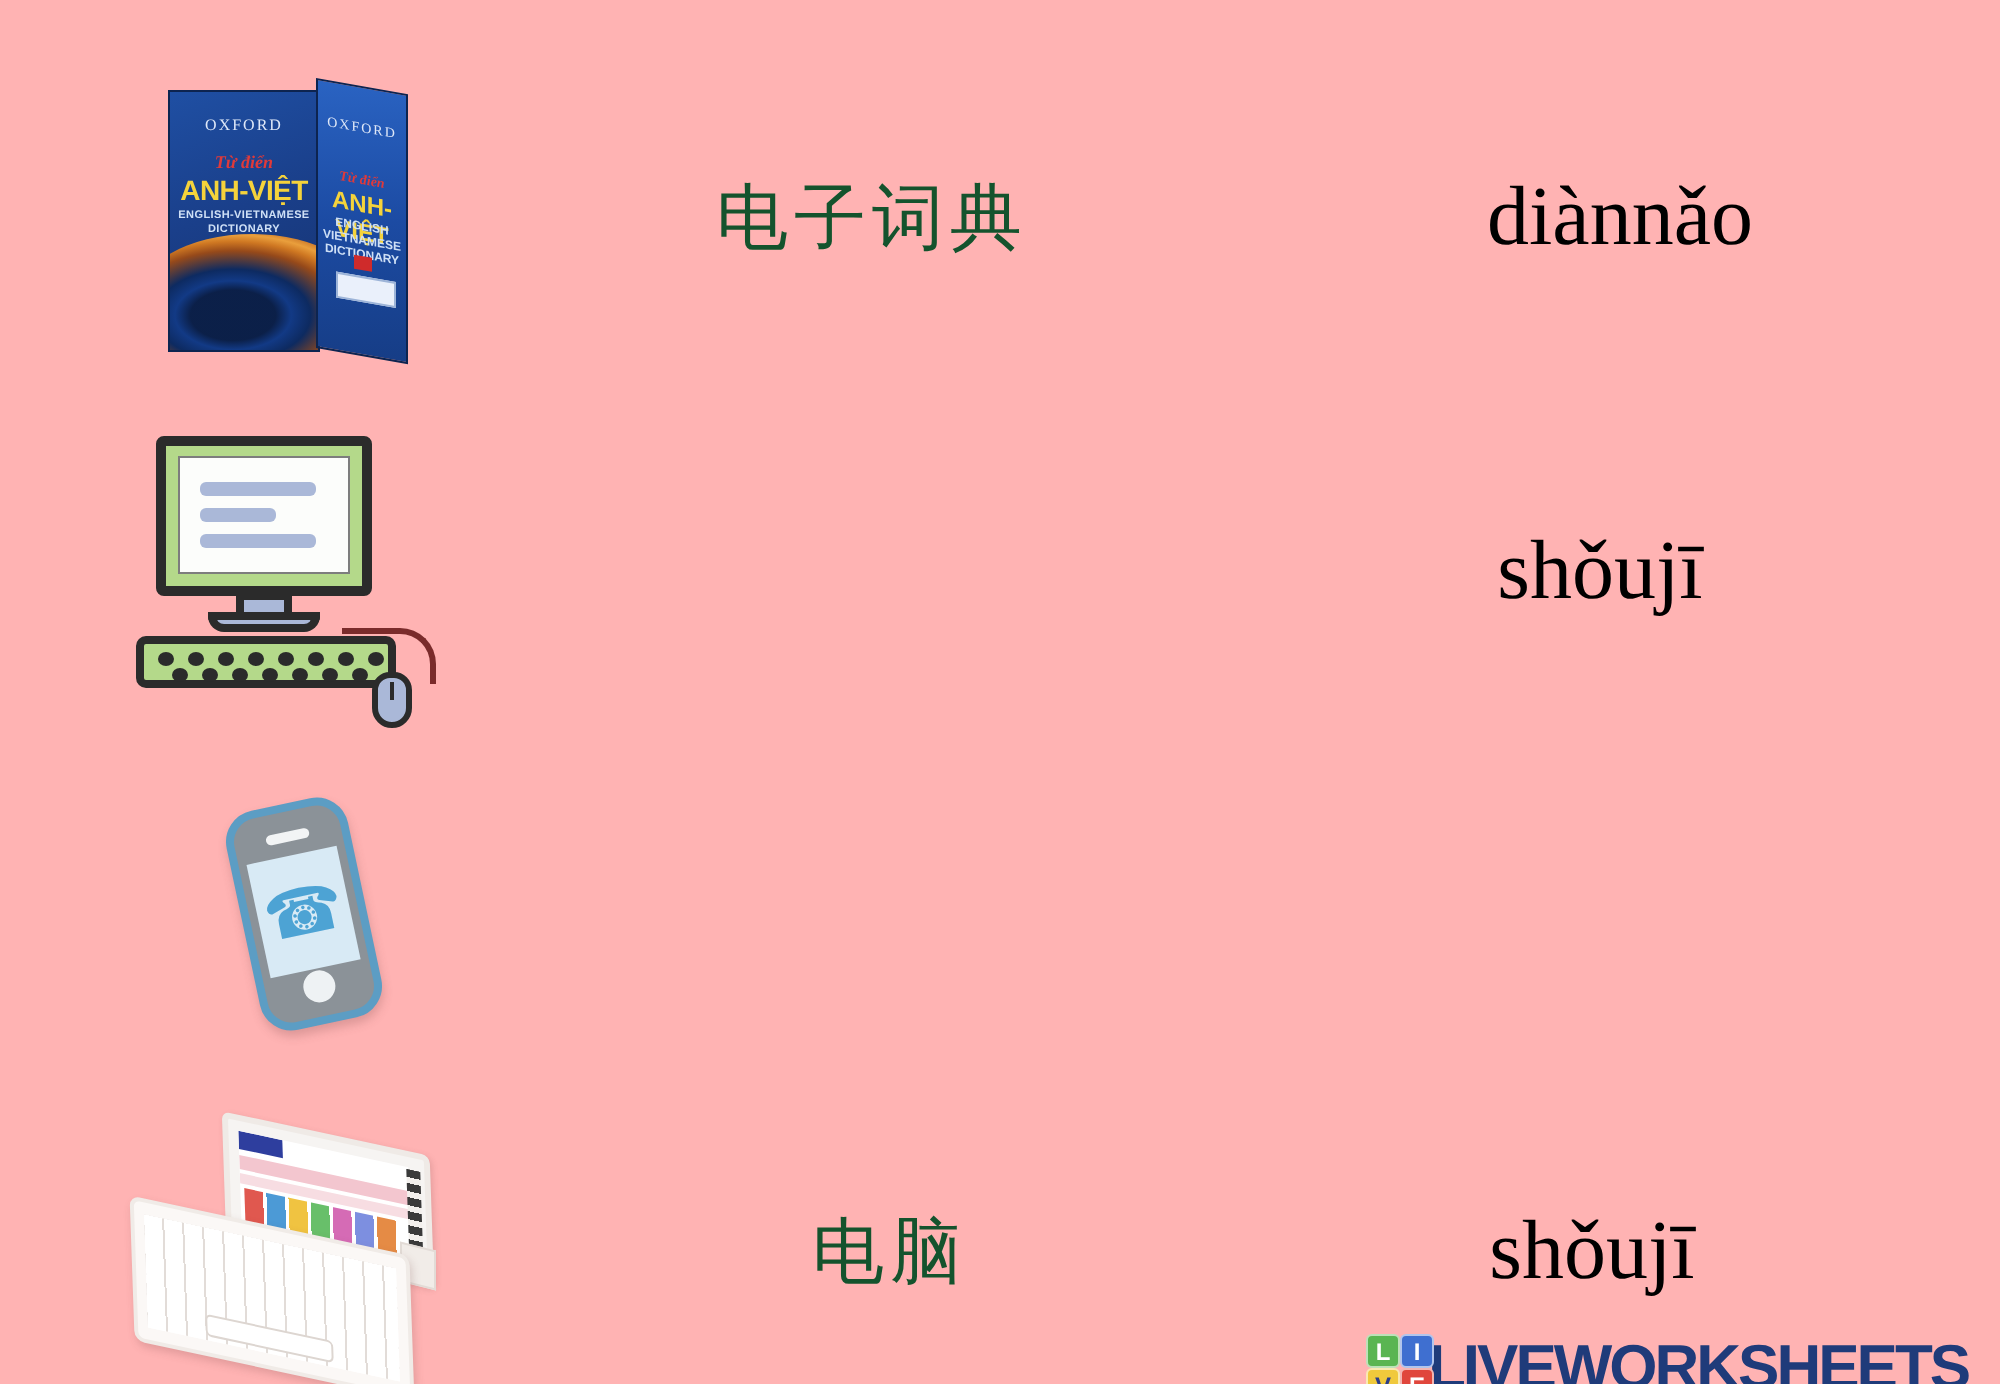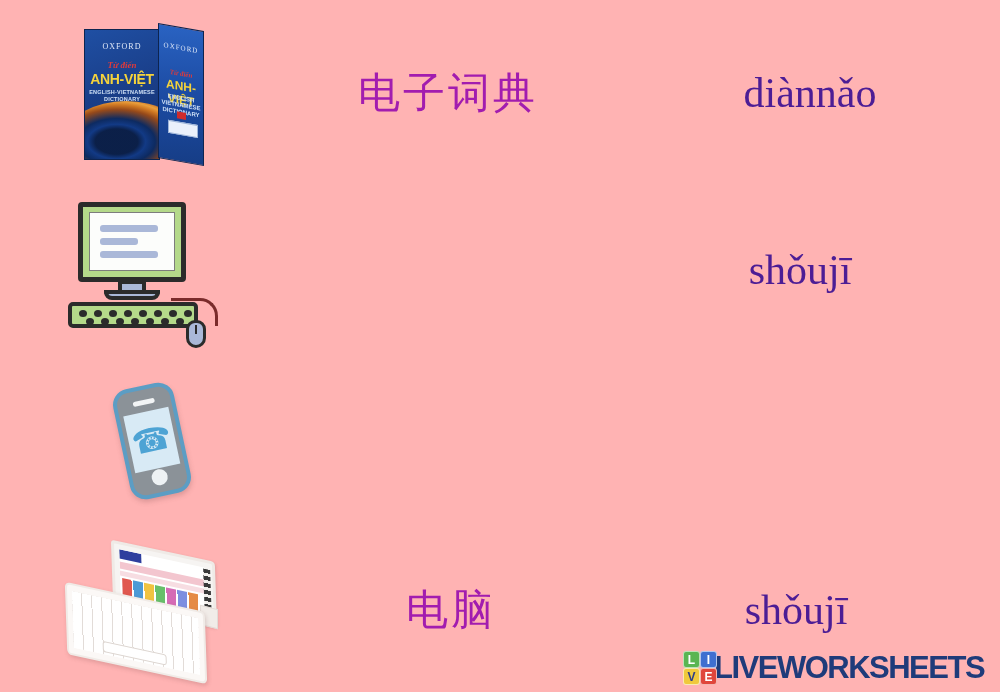--- a/index.html
+++ b/index.html
@@ -12,20 +12,21 @@
     background: #ffb3b3;
     font-family: "Liberation Serif", "DejaVu Serif", serif;
     overflow: hidden;
     position: relative;
   }
   #worksheet {
     position: relative;
     width: 1000px;
     height: 504px;
     background: #ffb3b3;
+    margin-top: 16px;
   }
 
   
   .row {
     position: absolute;
     left: 0;
     width: 1000px;
     height: 170px;
   }
   .row-1 { top: 8px; }
@@ -56,28 +57,28 @@
     position: absolute;
     left: 600px;
     top: 0;
     width: 380px;
     height: 170px;
     display: flex;
     align-items: center;
     justify-content: center;
   }
   .hanzi {
-    color: #a21caf;
-    font-size: 42px;
+    color: #14532d;
+    font-size: 36px;
     letter-spacing: 3px;
     font-family: Liberation Sans, sans-serif;
     white-space: nowrap;
   }
   .pinyin {
-    color: #4c1d95;
+    color: #000000;
     font-size: 42px;
     font-family: "Liberation Serif", "DejaVu Serif", serif;
     white-space: nowrap;
   }
   .row-1 .hanzi { margin-left: 28px; }
   .row-2 .hanzi { margin-left: 76px; }
   .row-3 .hanzi { margin-left: 76px; }
   .row-4 .hanzi { margin-left: 76px; }
   .row-1 .pinyin-cell { justify-content: center; padding-left: 20px; }
   .row-2 .pinyin-cell { justify-content: center; padding-left: 10px; }

